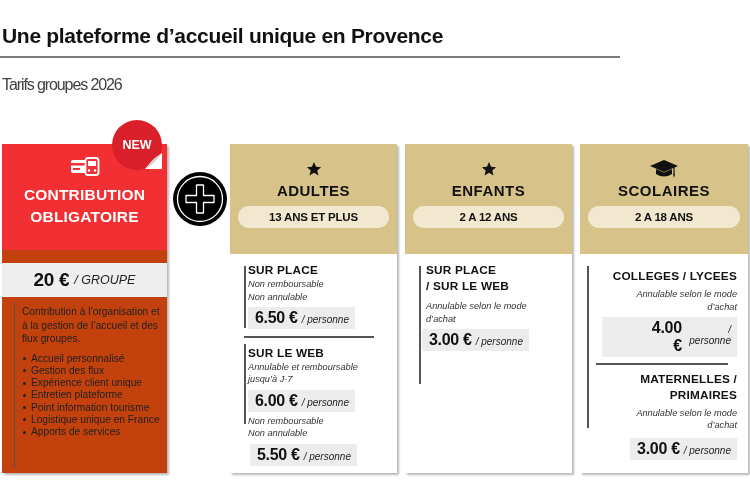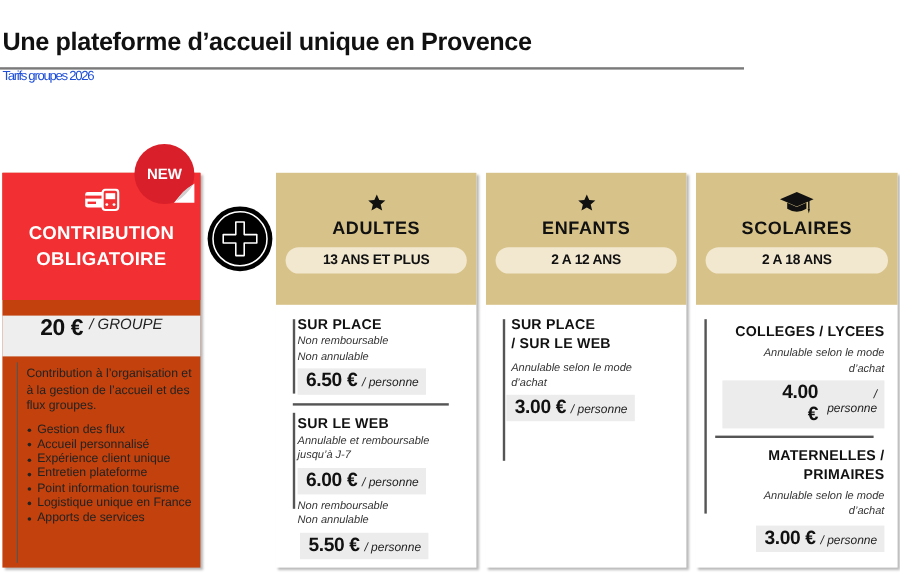--- a/index.html
+++ b/index.html
@@ -1,28 +1,28 @@
 <!DOCTYPE html>
 <html><head>
 <meta charset="utf-8">
 <style>
   * { box-sizing: border-box; margin: 0; padding: 0; }
   html, body { width: 750px; height: 485px; background: #ffffff; overflow: hidden; }
   body { position: relative; font-family: "Liberation Sans", sans-serif; color: #111; }
 
   .title { position: absolute; left: 2px; top: 24px; font-size: 21px; font-weight: 700; letter-spacing: -0.3px; color: #111; }
   .title-rule { position: absolute; left: 0; top: 56px; width: 620px; height: 2px; background: #7a7a7a; }
-  .subtitle { position: absolute; left: 2px; top: 58px; font-size: 11px; letter-spacing: -1.1px; color: #1d4ed8; }
+  .subtitle { position: absolute; left: 2px; top: 76px; font-size: 16px; letter-spacing: -1.1px; color: #404040; }
 
   
   .contrib { position: absolute; left: 2px; top: 144px; width: 165px; height: 329px; background: #c2410c; box-shadow: 2px 2px 2px rgba(0,0,0,0.28); }
   .contrib-head { position: absolute; left: 0; top: 0; width: 165px; height: 106px; background: #f22f33; color: #fff; text-align: center; }
   .contrib-icon { position: absolute; left: 68px; top: 13px; width: 30px; height: 20px; }
   .contrib-title { position: absolute; left: 0; top: 40px; width: 165px; font-size: 15.5px; font-weight: 700; line-height: 22px; letter-spacing: 0.2px; }
-  .price-bar { position: absolute; left: 0; top: 119px; width: 165px; height: 34px; background: #eeeeee; display: flex; align-items: flex-start; justify-content: center; gap: 5px; }
+  .price-bar { position: absolute; left: 0; top: 119px; width: 165px; height: 34px; background: #eeeeee; display: flex; align-items: center; justify-content: center; gap: 5px; }
   .price-big { font-size: 19px; font-weight: 700; color: #111; letter-spacing: -0.3px; }
   .price-unit { font-size: 12.5px; font-style: italic; color: #222; }
   .contrib-body { position: absolute; left: 12px; top: 158px; width: 150px; height: 167px; border-left: 1.5px solid #555; padding-left: 7px; padding-top: 3px; font-size: 10.2px; line-height: 13.5px; color: #222; }
   .contrib-body p { margin-bottom: 7px; }
   .contrib-body ul { list-style: none; }
   .contrib-body li { position: relative; padding-left: 9px; line-height: 12.3px; }
   .contrib-body li::before { content: ""; position: absolute; left: 1px; top: 4.5px; width: 3px; height: 3px; border-radius: 50%; background: #222; }
 
   .new-badge { position: absolute; left: 111px; top: 119px; width: 52px; height: 52px; }
   .plus-circle { position: absolute; left: 172px; top: 171px; width: 56px; height: 56px; }
@@ -66,22 +66,22 @@
       <div>OBLIGATOIRE</div>
     </div>
   </div>
   <div class="price-bar">
     <span class="price-big">20 €</span>
     <span class="price-unit">/ GROUPE</span>
   </div>
   <div class="contrib-body">
     <p>Contribution à l’organisation et à la gestion de l’accueil et des flux groupes.</p>
     <ul>
+      <li>Accueil personnalisé</li>
       <li>Gestion des flux</li>
-      <li>Accueil personnalisé</li>
       <li>Expérience client unique</li>
       <li>Entretien plateforme</li>
       <li>Point information tourisme</li>
       <li>Logistique unique en France</li>
       <li>Apports de services</li>
     </ul>
   </div>
 </div>
 
 <svg class="new-badge" viewBox="0 0 52 52">

